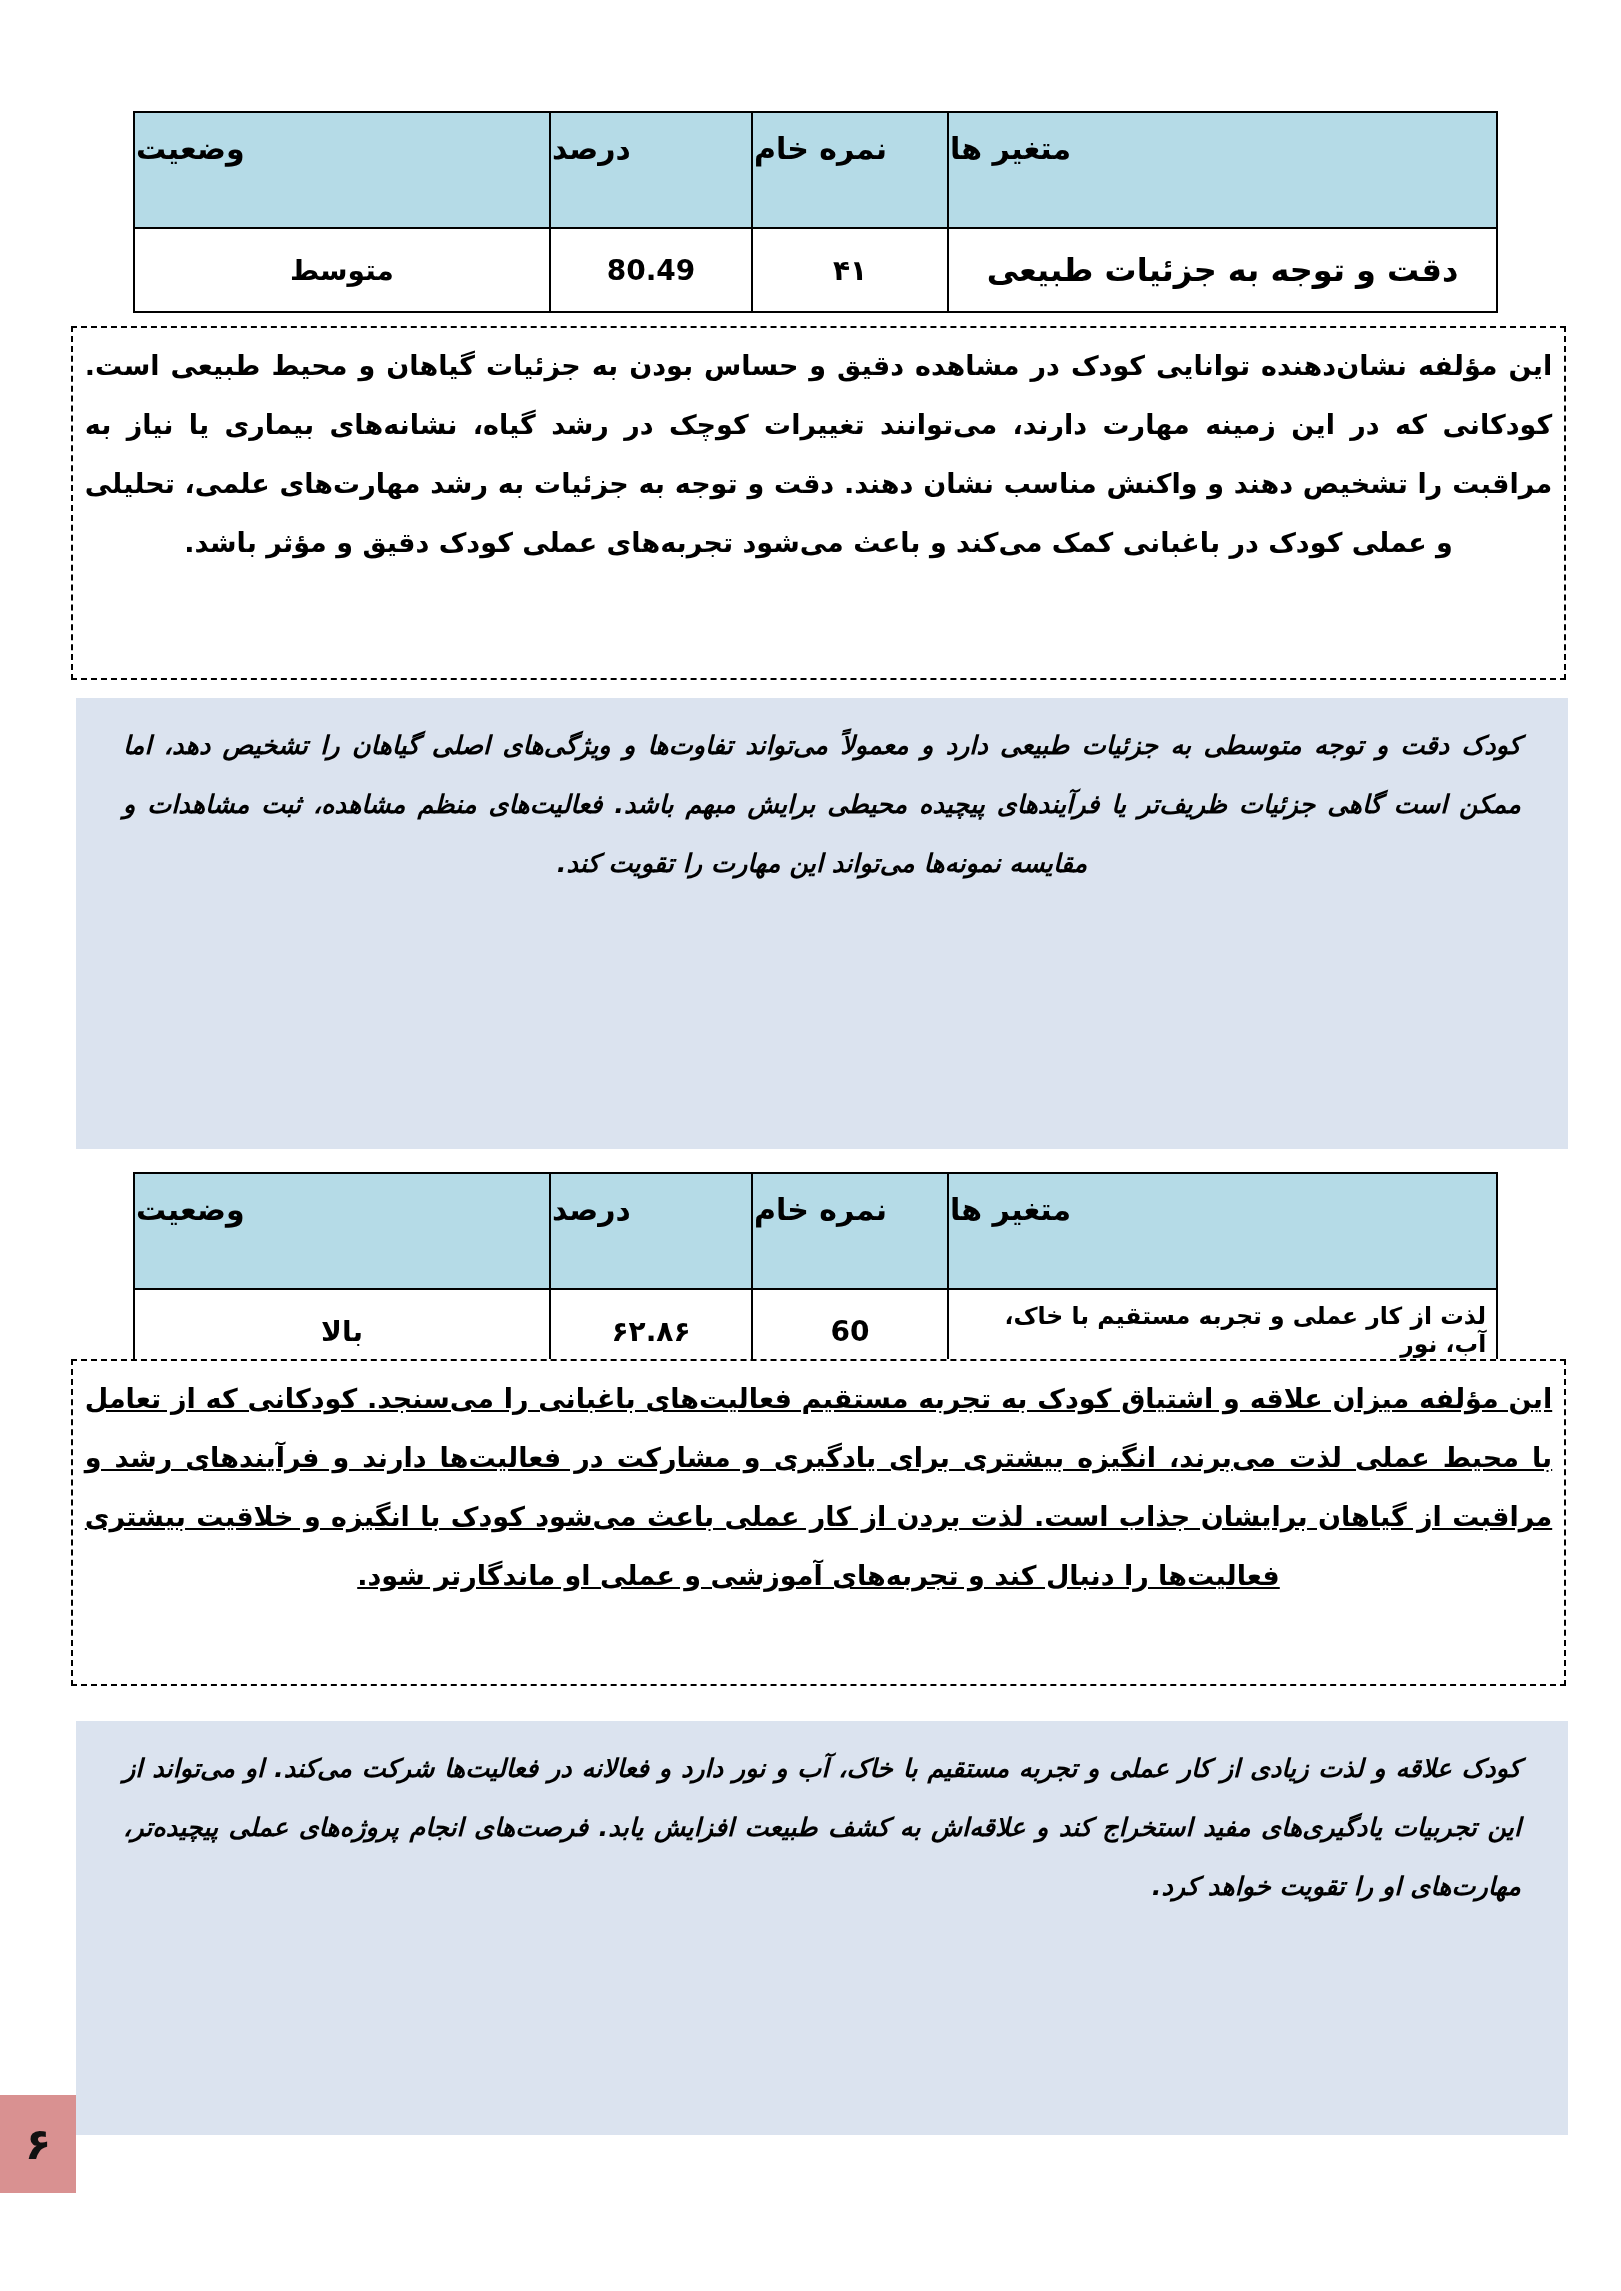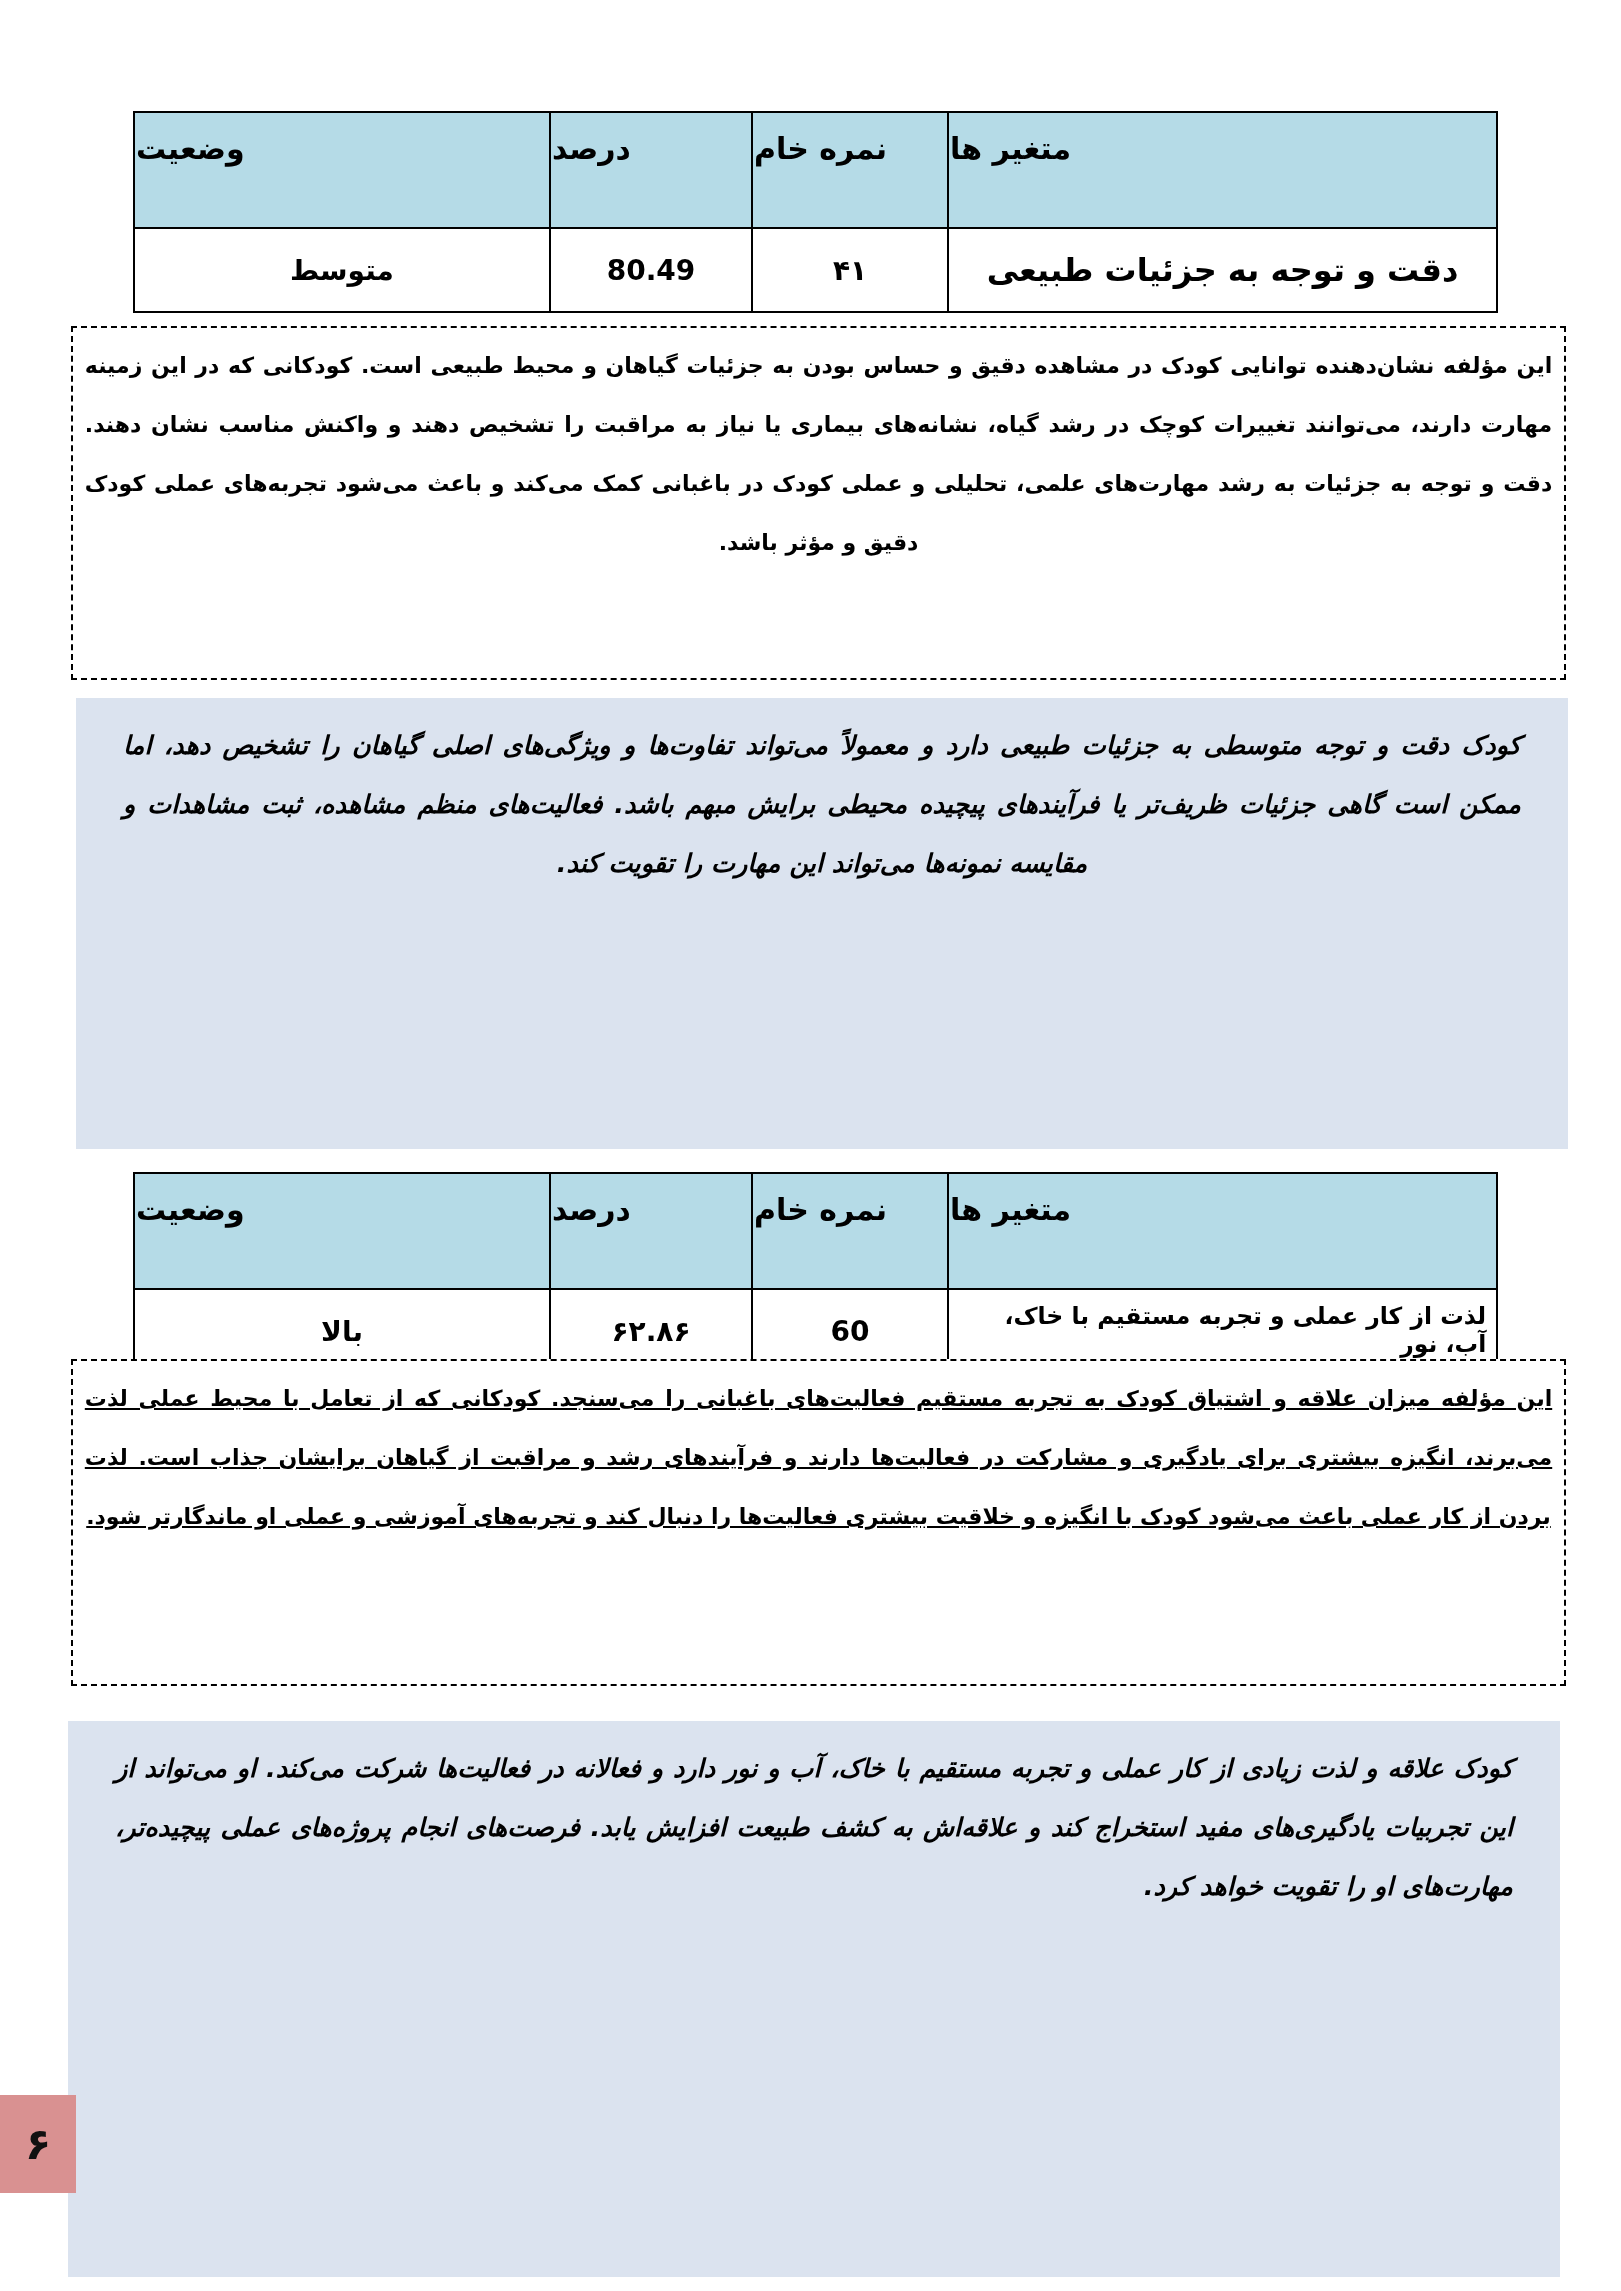--- a/index.html
+++ b/index.html
@@ -63,42 +63,42 @@
     padding: 11.8px 9.8px 0 9.8px;
   }
 
   
   .dashed-box {
     position: absolute;
     box-sizing: border-box;
     border: 2.9px dashed #000;
     background: #ffffff;
     padding: 7.8px 11.8px;
-    font-size: 22px;
+    font-size: 27px;
     font-weight: bold;
     line-height: 59px;
     text-align: justify;
     text-align-last: center;
   }
   .dashed-box.d1 { left: 71px; top: 326px; width: 1495px; height: 354px; }
   .dashed-box.d2 { left: 71px; top: 1359px; width: 1495px; height: 327px; text-decoration: underline; }
 
   .blue-box {
     position: absolute;
     box-sizing: border-box;
     background: #dbe3ef;
     padding: 17.6px 47px;
     font-size: 25.5px;
     font-weight: bold;
     line-height: 59px;
     text-align: justify;
     font-style: italic;
   }
   .blue-box.b1 { left: 76px; top: 698px;  width: 1492px; height: 451px; text-align-last: center; }
-  .blue-box.b2 { left: 68px; top: 1721px; width: 1492px; height: 556px; text-align-last: right; }
+  .blue-box.b2 { left: 76px; top: 1721px; width: 1492px; height: 414px; text-align-last: right; }
 
   
   .page-num {
     position: absolute;
     left: 0;
     top: 2095px;
     width: 76px;
     height: 98px;
     background: #d99191;
     display: flex;

